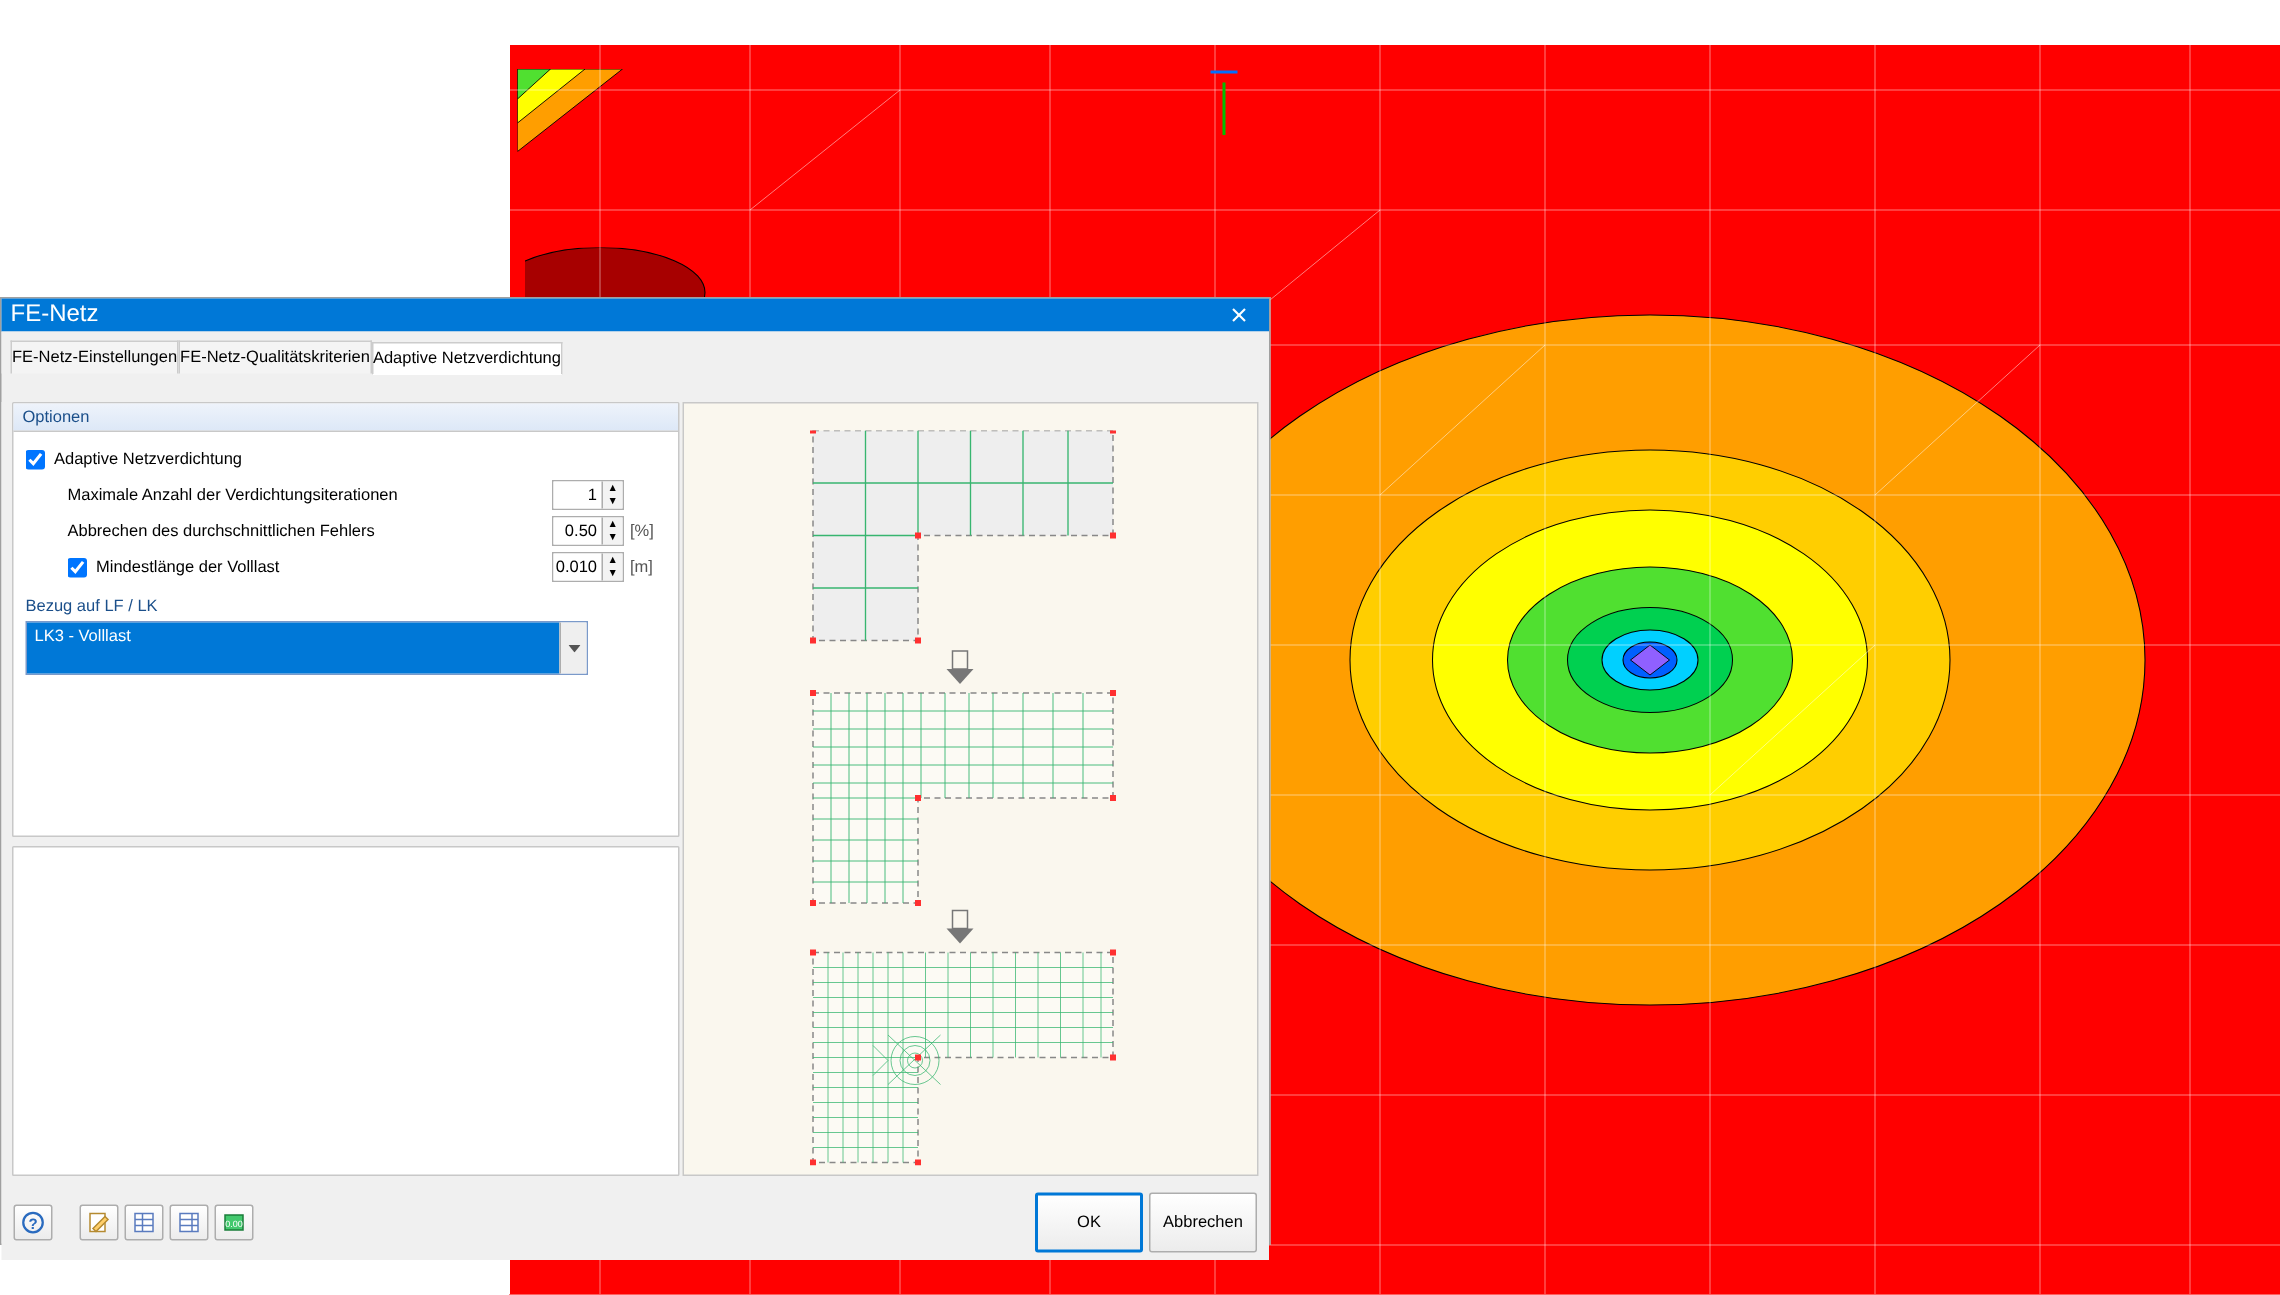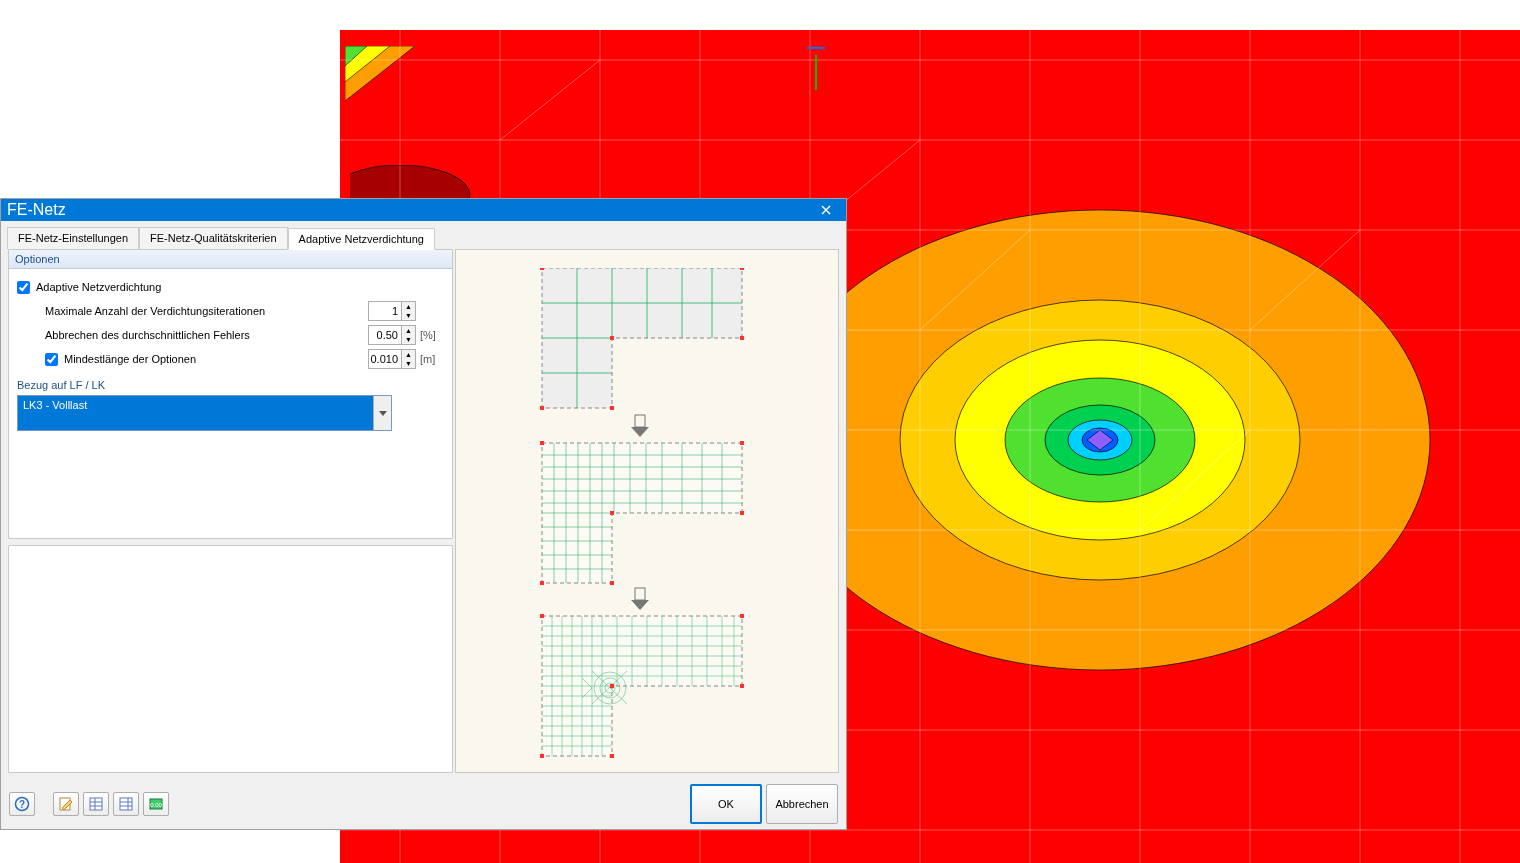--- a/index.html
+++ b/index.html
@@ -70,41 +70,42 @@
     cursor: pointer;
   }
   .titlebar .close svg { width: 10px; height: 10px; }
 
   .tabbar {
     display: flex;
     padding: 6px 6px 0 6px;
     background: #f0f0f0;
   }
   .tab {
-    padding: 4px 10px;
+    padding: 4px 0;
     font-size: 11px;
     border: 1px solid #ccc;
     border-bottom: none;
     background: #f4f4f4;
     margin-right: 0;
     cursor: pointer;
   }
   .tab.active {
     background: #fff;
     border-bottom: 1px solid #fff;
     position: relative;
     top: 1px;
   }
 
   .dialog-body {
     flex: 1;
     display: flex;
     gap: 2px;
     padding: 0 7px 6px 7px;
     background: #f0f0f0;
+    margin-top: 19px;
   }
   .left-pane {
     width: 445px;
     display:flex;
     flex-direction: column;
     gap: 6px;
   }
   .panel {
     border: 1px solid #c8c8c8;
     background: #fff;
@@ -364,21 +365,21 @@
                   <div>▼</div>
                 </div>
               </div>
               <span class="unit">[%]</span>
             </div>
           </div>
 
           <div class="form-row">
             <span class="indent" style="margin-left:22px"></span>
             <input type="checkbox" class="chk" checked="" style="">
-            <span class="lbl">Mindestlänge der Optionen</span>
+            <span class="lbl">Mindestlänge der Volllast</span>
             <div class="spin-wrap">
               <div class="spin">
                 <input value="0.010" style="">
                 <div class="spin-btns">
                   <div>▲</div>
                   <div>▼</div>
                 </div>
               </div>
               <span class="unit">[m]</span>
             </div>

